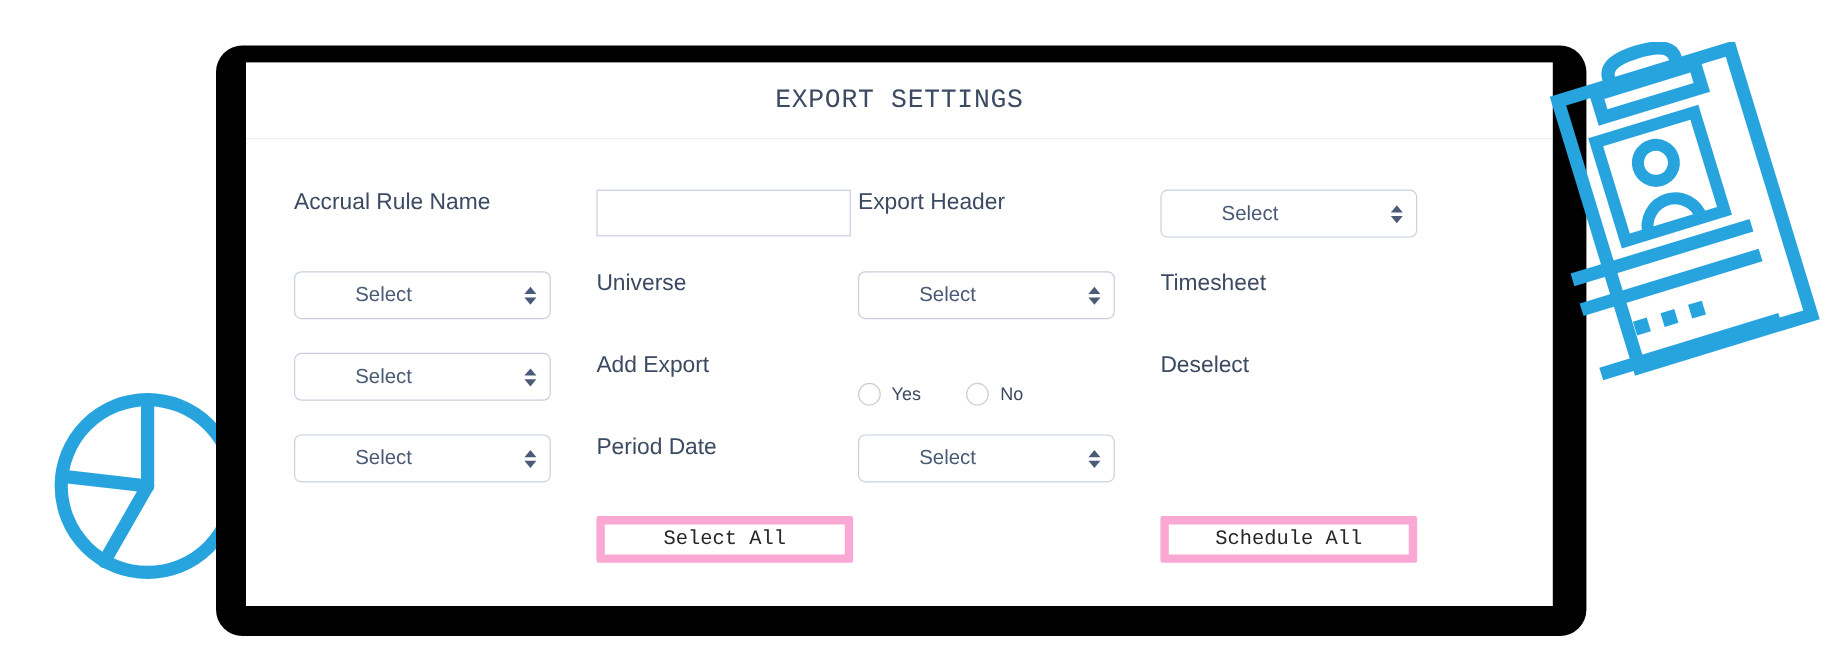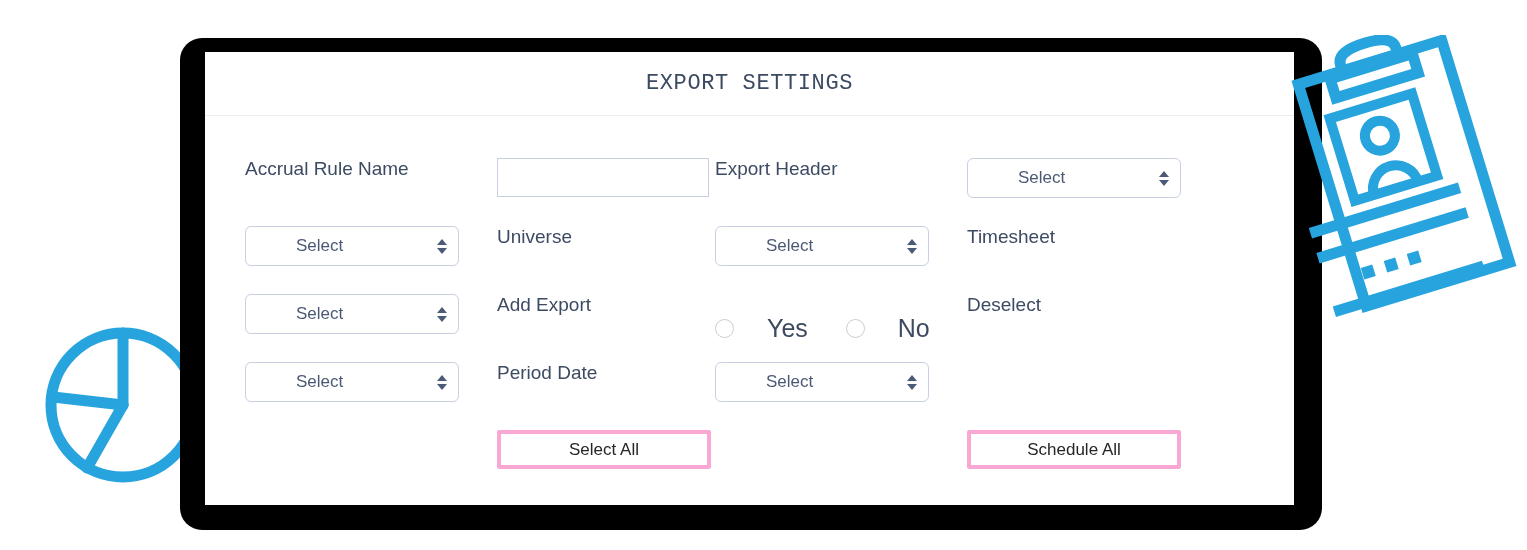--- a/index.html
+++ b/index.html
@@ -164,41 +164,40 @@
   }
   .radio-dot {
     width: 19px;
     height: 19px;
     border-radius: 50%;
     border: 1px solid #cdcdd2;
     background: #ffffff;
     box-sizing: border-box;
   }
   .radio-label {
-    font-size: 25px;
+    font-size: 15px;
     color: #3c4a62;
-    margin-left: 24px;
   }
 
   
   .actions-row {
     display: grid;
     grid-template-columns: 252px 218px 252px 218px;
     margin-top: 0;
   }
   .action-btn {
     width: 214px;
     height: 39px;
     box-sizing: border-box;
-    border: 4px solid #f9a8d4;
+    border: 7px solid #f9a8d4;
     background: #ffffff;
     border-radius: 2px;
     font-size: 17px;
     color: #262626;
-    font-family: Liberation Sans, sans-serif;
+    font-family: Liberation Mono, monospace;
     cursor: pointer;
   }
 </style>
 </head>
 <body>
 
 <div class="deco deco-pie">
   <svg width="185" height="200" viewBox="0 0 185 200" xmlns="http://www.w3.org/2000/svg">
     <circle cx="78" cy="100" r="72" fill="none" stroke="#27A4DD" stroke-width="11"></circle>
     <line x1="78" y1="100" x2="78" y2="28" stroke="#27A4DD" stroke-width="11" stroke-linecap="round"></line>

